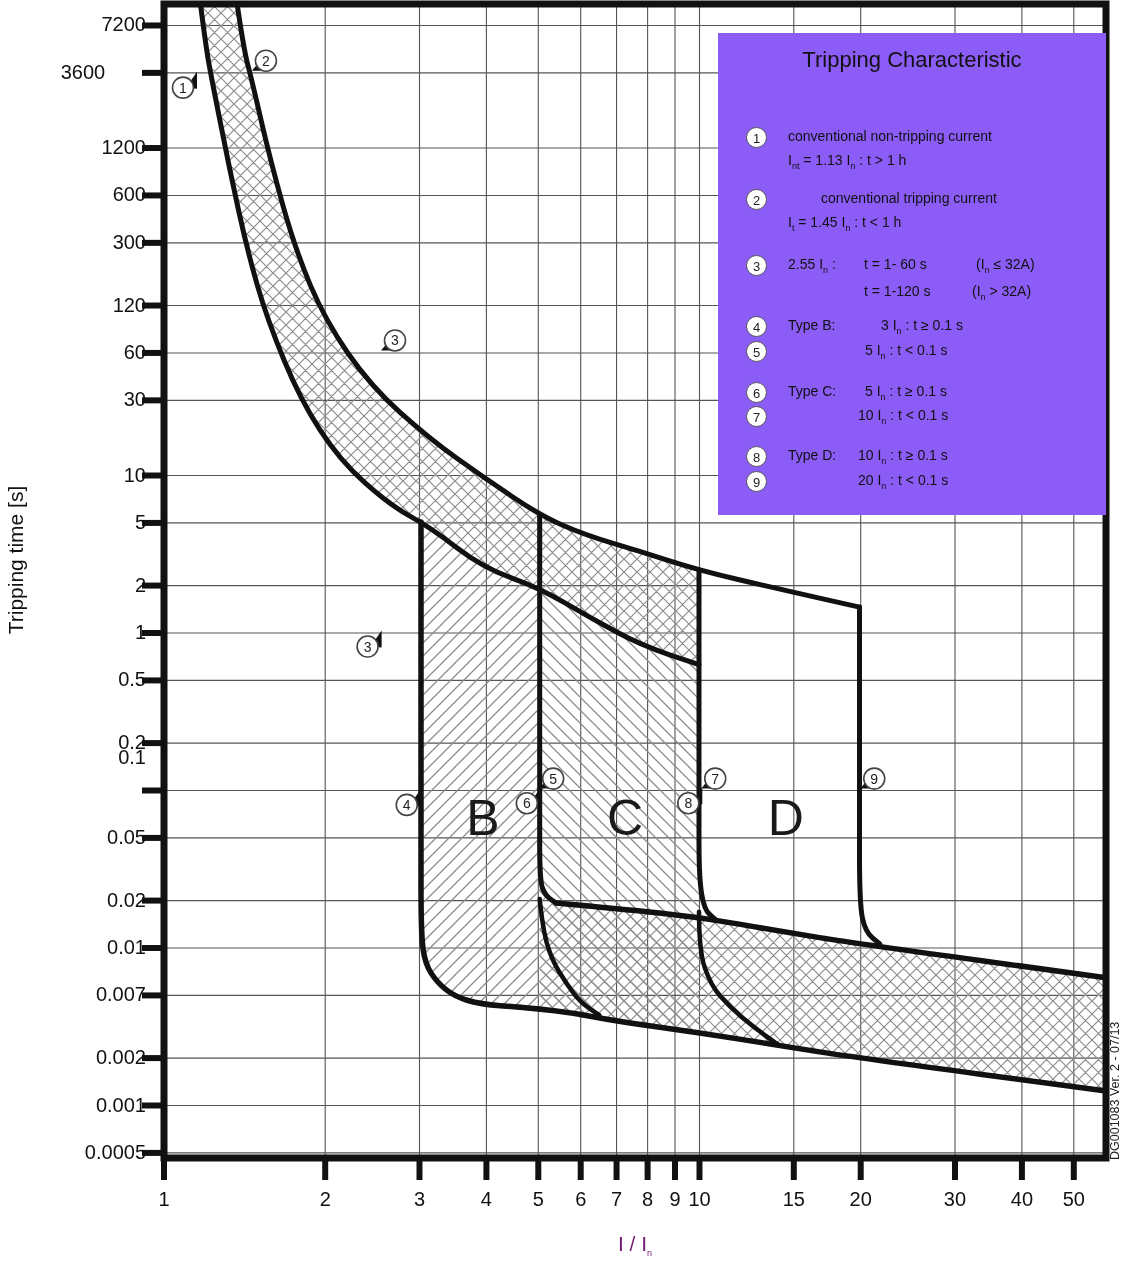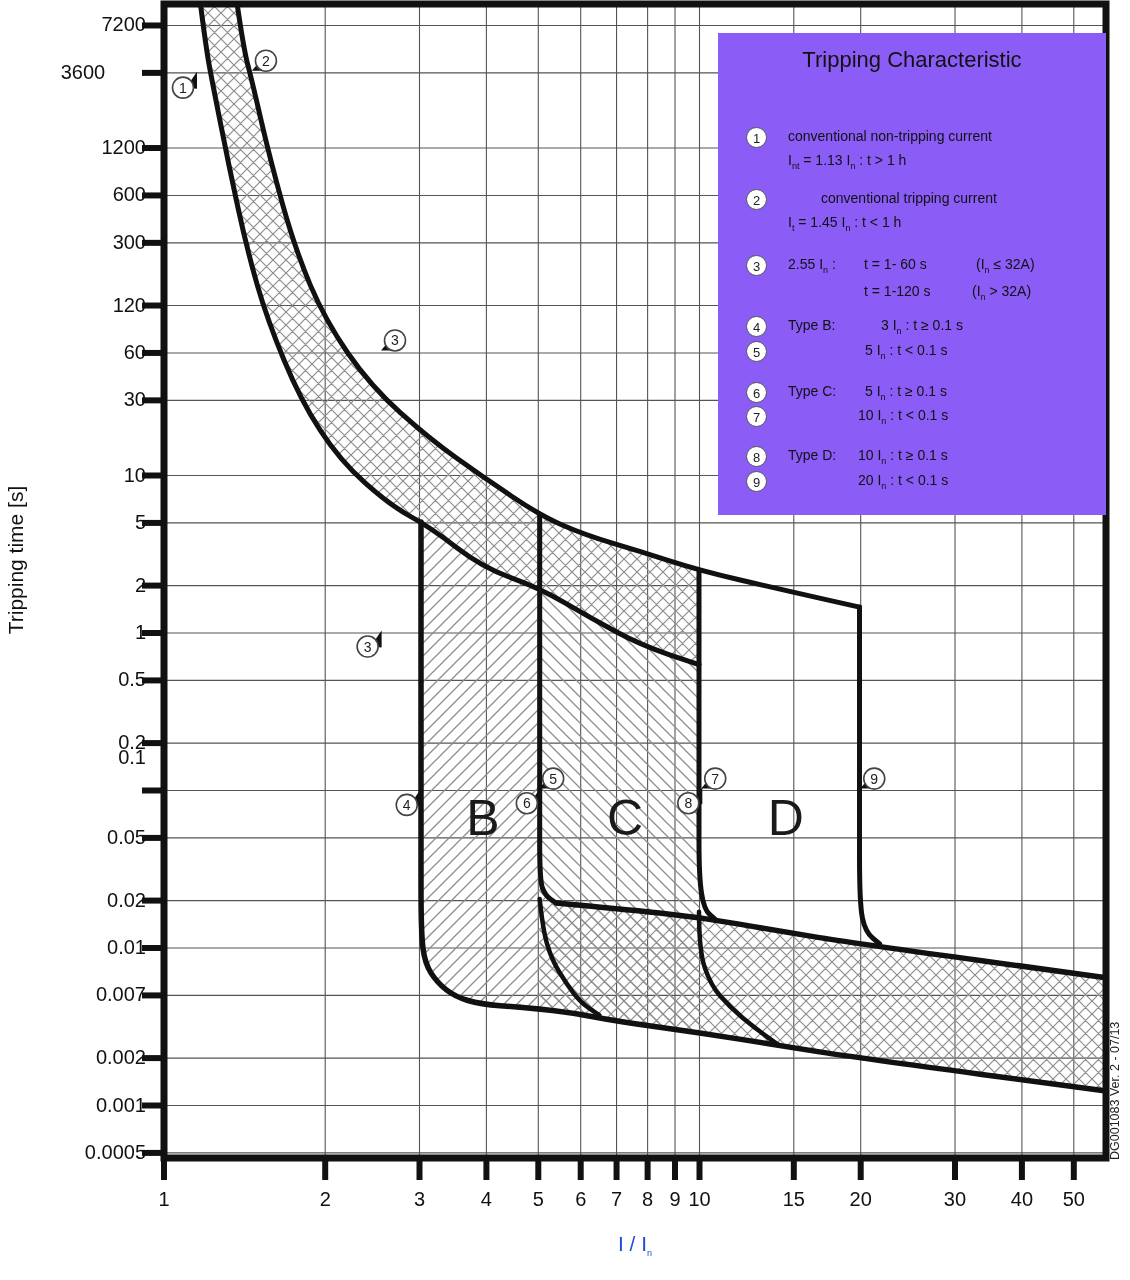--- a/index.html
+++ b/index.html
@@ -4,21 +4,21 @@
 <style>
   html,body{margin:0;padding:0;background:#fff;}
   .stage{position:relative;width:1130px;height:1280px;background:#fff;overflow:hidden;
          font-family:"Liberation Sans", sans-serif;color:#1a1a1a;}
   svg{position:absolute;left:0;top:0;}
   .tick-label-y{position:absolute;width:126px;text-align:right;font-size:20px;color:#111;}
   .tick-label-x{position:absolute;width:70px;text-align:center;font-size:20px;color:#111;}
   .axis-title-y{position:absolute;left:4px;top:770px;width:420px;font-size:21px;color:#111;
                 transform:rotate(-90deg);transform-origin:left top;text-align:center;}
   .axis-title-x{position:absolute;left:570px;top:1232px;width:130px;text-align:center;
-                font-size:21px;color:#1d4ed8;}
+                font-size:21px;color:#701a75;}
   .watermark{position:absolute;left:1108px;top:950px;height:210px;font-size:12.5px;color:#222;
              writing-mode:vertical-rl;transform:rotate(180deg);white-space:nowrap;}
   .legend{position:absolute;left:718px;top:33px;width:388px;height:482px;background:#8b5cf6;text-decoration:underline;}
   .lg-title{position:absolute;left:0;top:14px;width:100%;text-align:center;font-size:22px;color:#111;}
   .lg-sub{position:absolute;left:0;top:44px;width:100%;text-align:center;font-size:15px;color:#111;}
   .lg-circ{position:absolute;width:21px;height:21px;border:1.4px solid #555;border-radius:50%;
            text-align:center;line-height:21px;font-size:13px;color:#222;box-sizing:border-box;background:#fff;}
   .lg-text{position:absolute;font-size:14px;color:#111;white-space:nowrap;}
   sub{font-size:9px;}
 </style>

